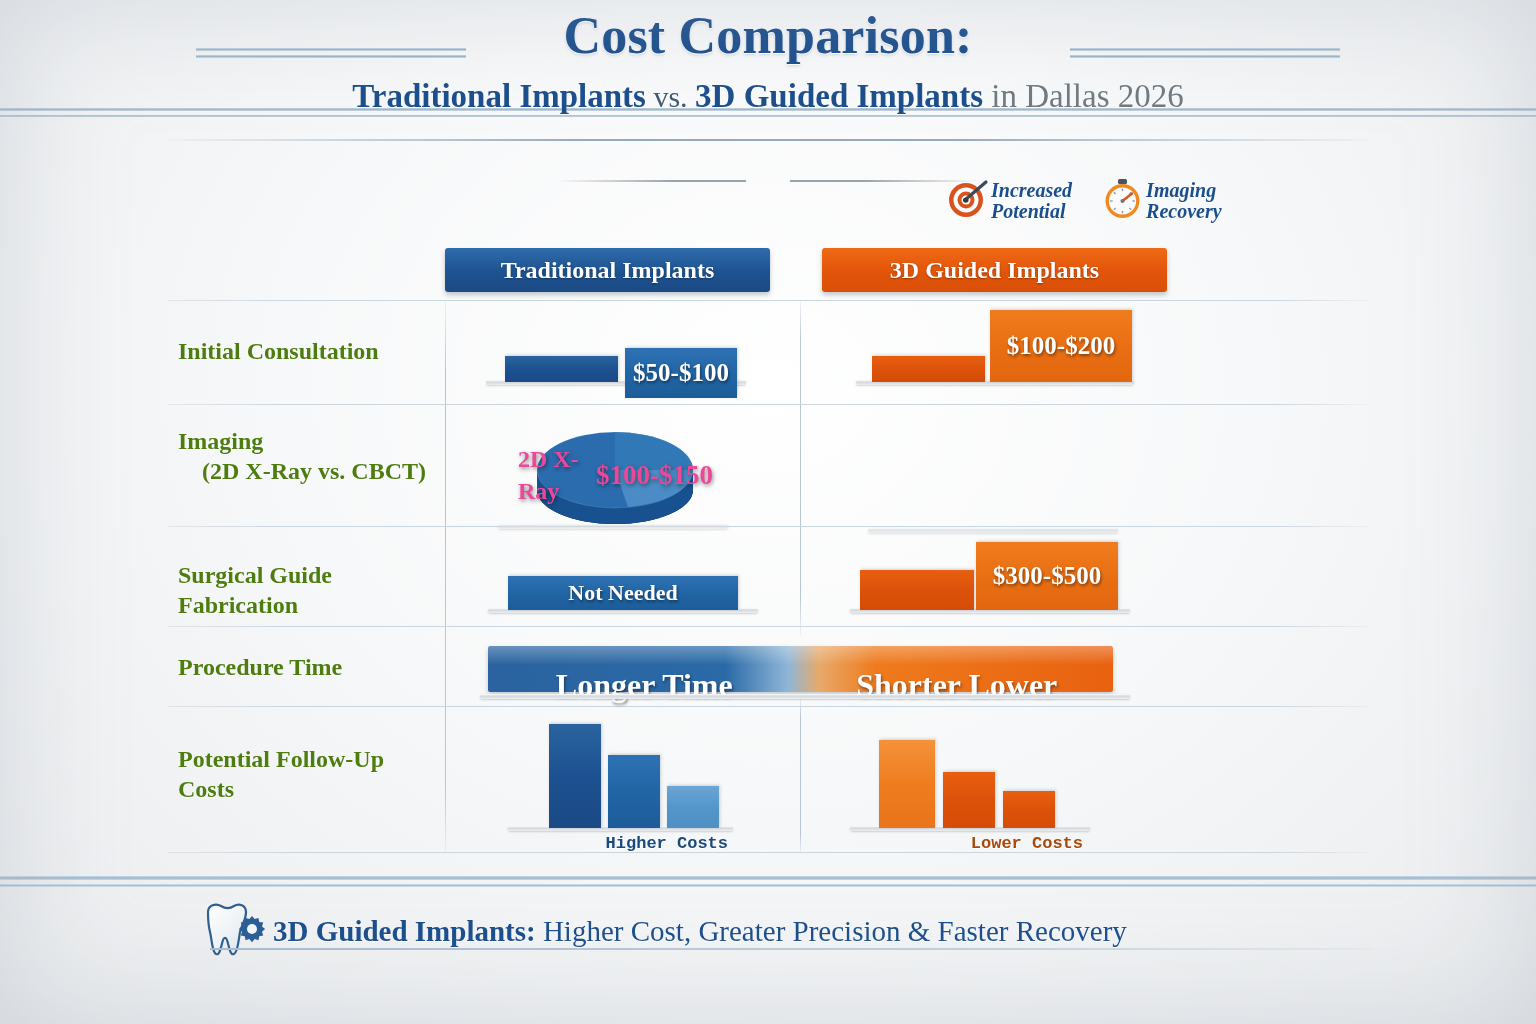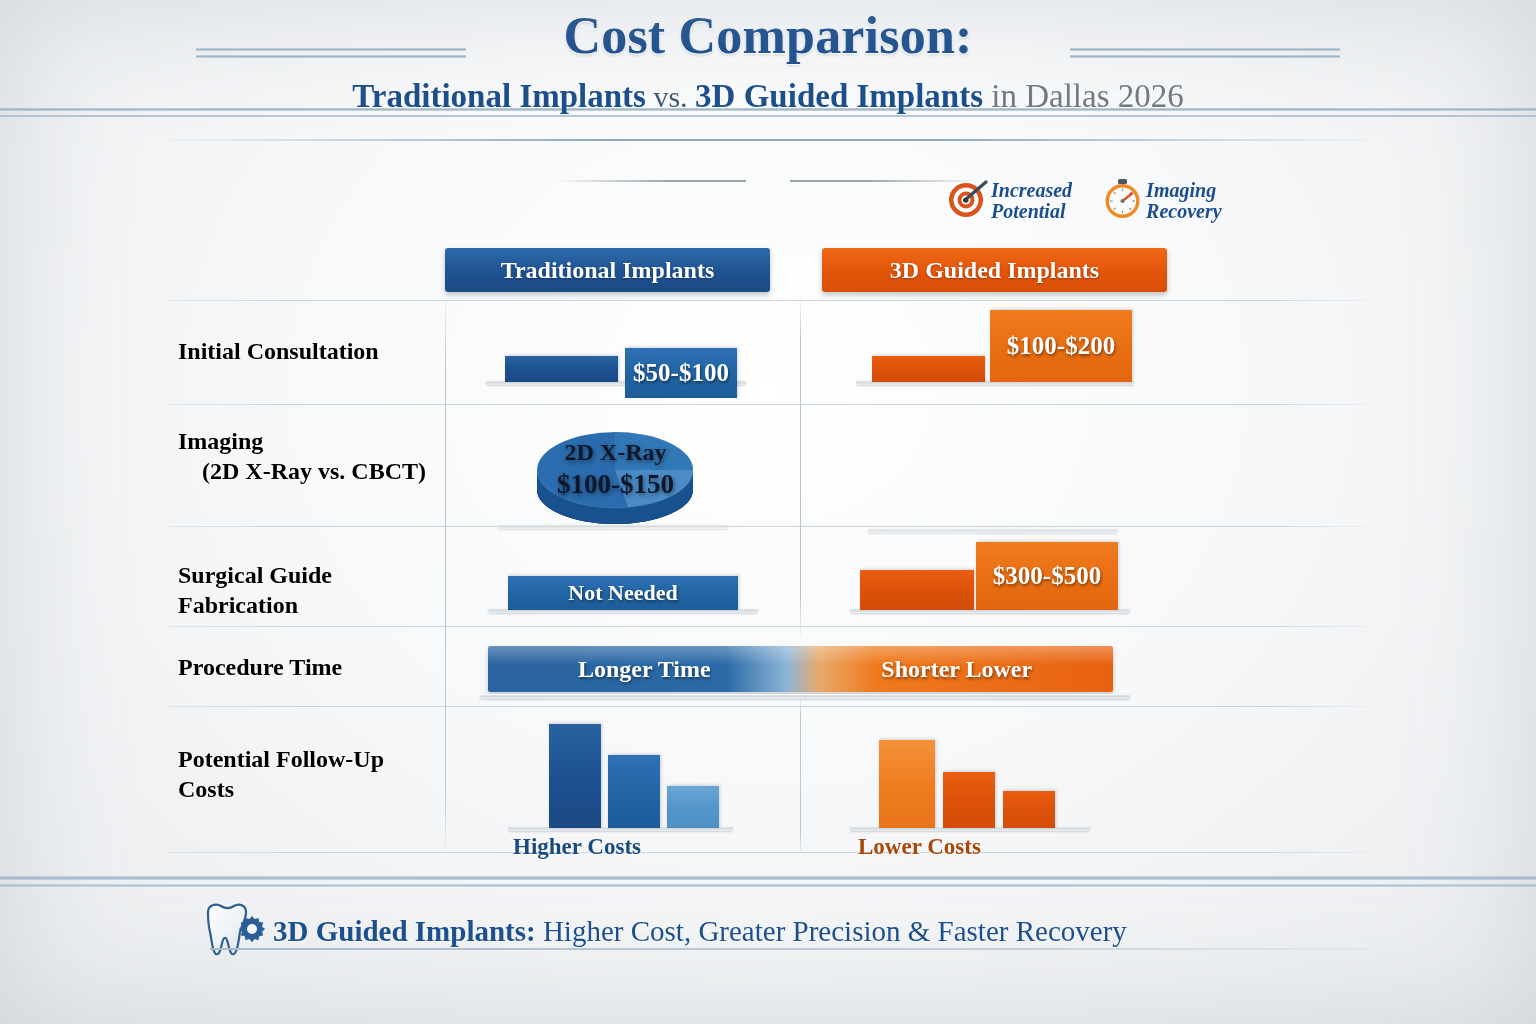--- a/index.html
+++ b/index.html
@@ -79,21 +79,21 @@
     background:linear-gradient(to bottom,#2f6bab,#1e5291 55%,#1b4a84);}
   .col-head.guided{left:654px;width:345px;
     background:linear-gradient(to bottom,#ef6a16,#e2540a 55%,#da4f08);}
 
   .vline{position:absolute;width:1px;background:linear-gradient(to bottom,rgba(150,170,190,.1),#b9c6d2 12%,#b9c6d2 88%,rgba(150,170,190,.1));}
   .hline{position:absolute;left:0;width:1200px;height:1px;
     background:linear-gradient(to right,rgba(170,185,200,.25),#cbd5de 10%,#cbd5de 92%,rgba(170,185,200,.1));}
 
   .rowlabel{position:absolute;left:10px;width:265px;
     font-family:"Liberation Serif", serif;font-weight:bold;
-    font-size:24px;color:#000000;text-shadow:0 1px 0 #fff;line-height:30px;}
+    font-size:24px;color:#4d7c0f;text-shadow:0 1px 0 #fff;line-height:30px;}
   .rowlabel .sub{display:block;padding-left:24px;}
 
   
   .shelf{position:absolute;height:5px;border-radius:3px;
     background:linear-gradient(to bottom,#ffffff,#d3d8dd 40%,#eceef0);
     box-shadow:0 1px 2px rgba(120,135,150,.35);}
   .bar{position:absolute;box-shadow:1px -1px 3px rgba(50,70,90,.22);}
   .bar.b-dark{background:linear-gradient(to bottom,#2a639f,#1d5191 50%,#1b4a85);}
   .bar.b-mid{background:linear-gradient(to bottom,#2f72b4,#2165a5 50%,#1d5c99);}
   .bar.b-light{background:linear-gradient(to bottom,#6ba6d6,#5496ca 50%,#4e8fc4);}
@@ -101,40 +101,40 @@
   .bar.o-mid{background:linear-gradient(to bottom,#f07c1e,#e96f13 50%,#e2660e);}
   .bar.o-light{background:linear-gradient(to bottom,#f4923a,#ef7d1f 50%,#e9741a);}
   .bar .cap{position:absolute;left:0;top:0;width:100%;
     display:flex;align-items:center;justify-content:center;height:100%;
     font-family:"Liberation Serif", serif;font-weight:bold;font-size:25px;color:#fff;
     text-shadow:1px 2px 3px rgba(0,0,0,.45);white-space:nowrap;}
   .bar .cap.small{font-size:22px;}
 
   
   .disc{position:absolute;}
-  .disc .lbl{position:absolute;left:0;top:1px;width:100%;height:100%;
-    display:flex;flex-direction:column;align-items:center;justify-content:center;
-    font-family:"Liberation Serif", serif;font-weight:bold;color:#0f172a;
+  .disc .lbl{position:absolute;left:0;top:8px;width:100%;height:100%;
+    display:flex;flex-direction:row;align-items:center;justify-content:center;
+    font-family:"Liberation Serif", serif;font-weight:bold;color:#ec4899;
     text-shadow:1px 2px 4px rgba(0,0,0,.45);line-height:32px;}
   .disc .l1x{font-size:24px;}
   .disc .l2x{font-size:27px;}
 
   
   .timebar{position:absolute;border-radius:2px;
     box-shadow:0 3px 5px rgba(50,70,90,.25);
     background:linear-gradient(to right,#2a639f 0%,#2a6aa7 38%,#8fb6d8 48%,#e8a96a 53%,#ef7a1d 62%,#e8610f 100%);}
-  .timebar .half{position:absolute;top:0;height:100%;display:flex;align-items:center;justify-content:center;
-    font-family:"Liberation Serif", serif;font-weight:bold;font-size:24px;color:#fff;
+  .timebar .half{position:absolute;top:16px;height:100%;display:flex;align-items:center;justify-content:center;
+    font-family:"Liberation Serif", serif;font-weight:bold;font-size:32px;color:#fff;
     text-shadow:1px 2px 3px rgba(0,0,0,.45);}
   .timebar .sheen{position:absolute;left:0;top:0;width:100%;height:42%;
     background:linear-gradient(to bottom,rgba(255,255,255,.30),rgba(255,255,255,0));}
 
   .foot-lbl{position:absolute;
-    font-family:Liberation Serif, serif;font-weight:bold;font-size:23px;
-    text-shadow:0 1px 0 #fff;text-align:left;}
+    font-family:Liberation Mono, monospace;font-weight:bold;font-size:17px;
+    text-shadow:0 1px 0 #fff;text-align:right;}
   .foot-lbl.blue{color:#1b4a7d;}
   .foot-lbl.orange{color:#a8490a;}
 
   
   .bottom-band{position:absolute;left:0;top:876px;width:100%;height:14px;}
   .bottom-band .l1{position:absolute;left:0;top:0;width:100%;height:4px;
     background:linear-gradient(to bottom,#cddae4,#9db5c8 50%,#cfdbe5);}
   .bottom-band .l2{position:absolute;left:0;top:8px;width:100%;height:3px;
     background:linear-gradient(to bottom,#d6e1ea,#aac0d0 50%,#dae4ec);}
 

